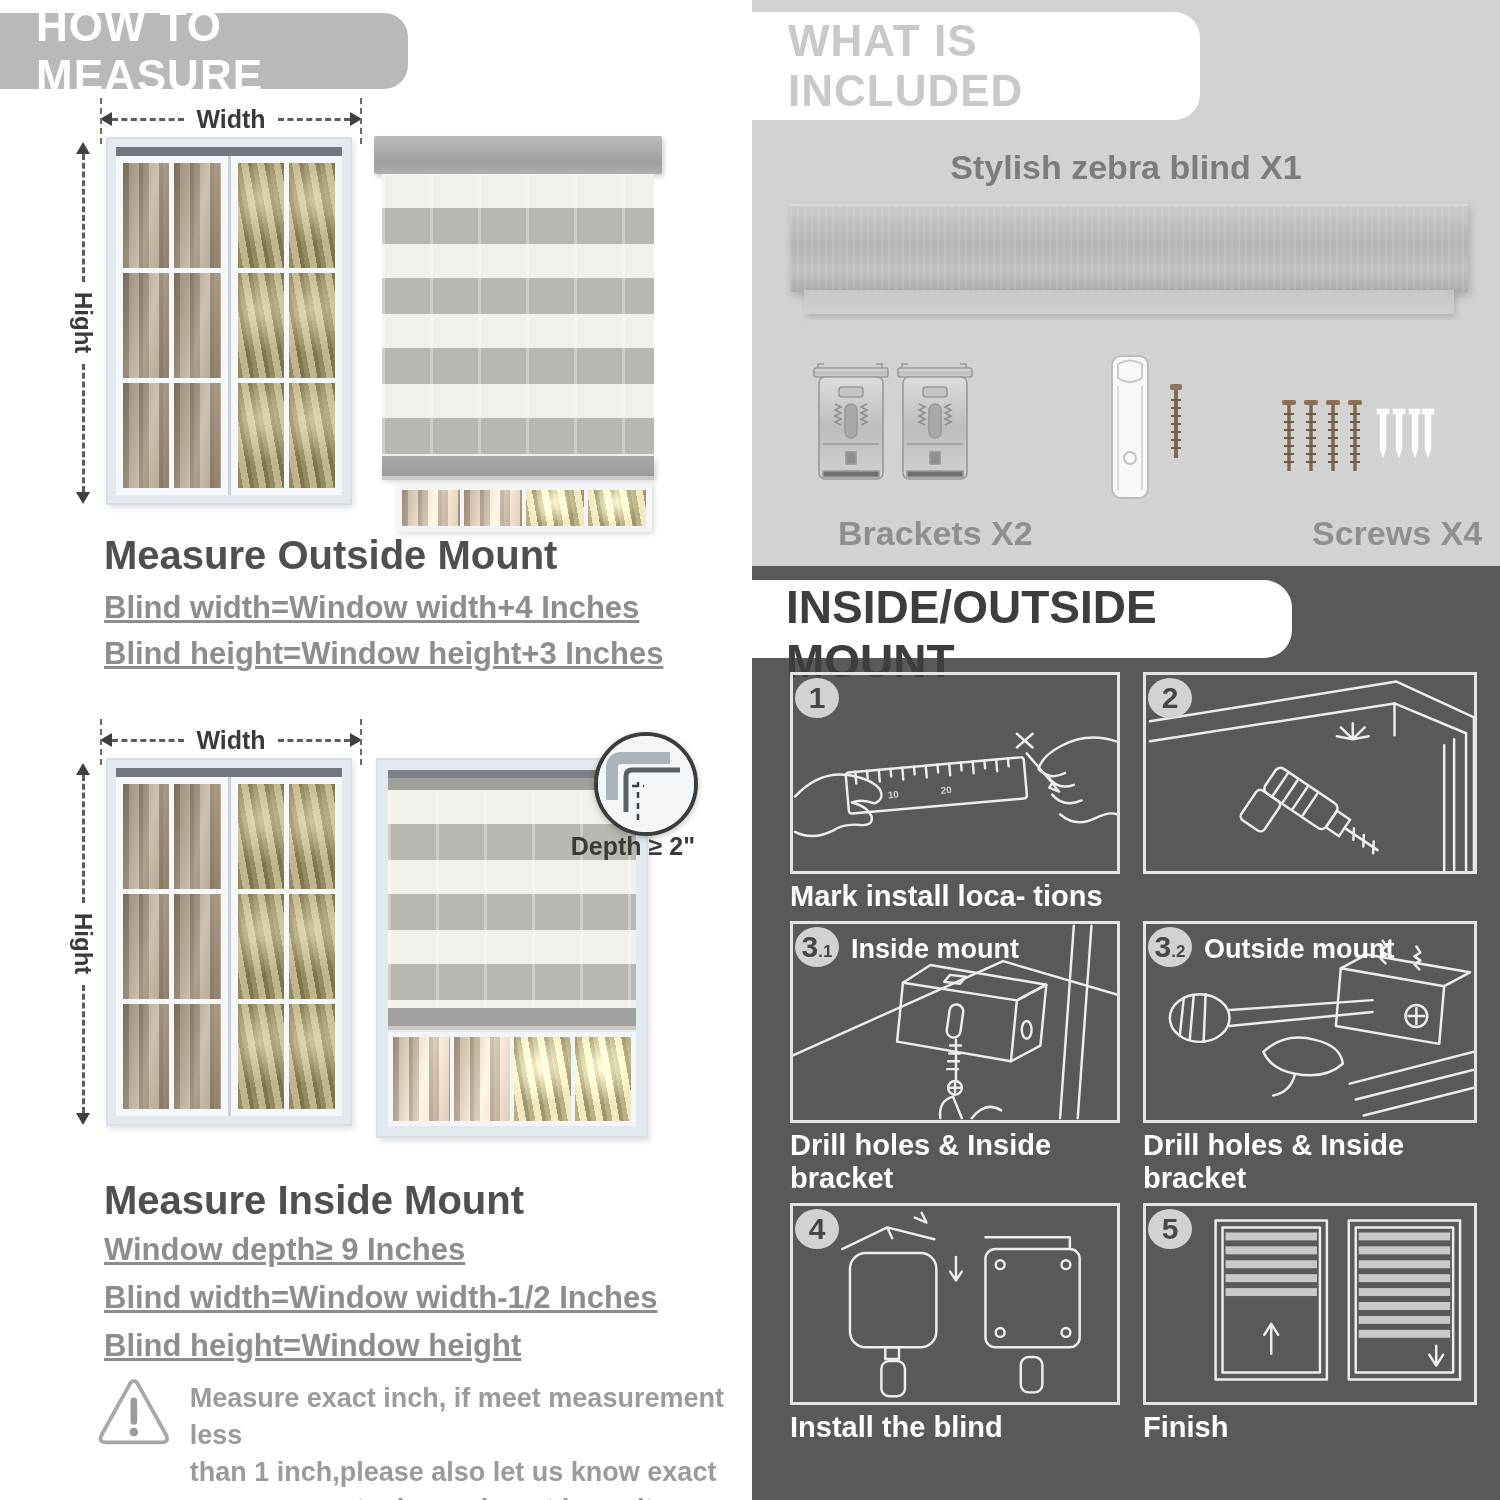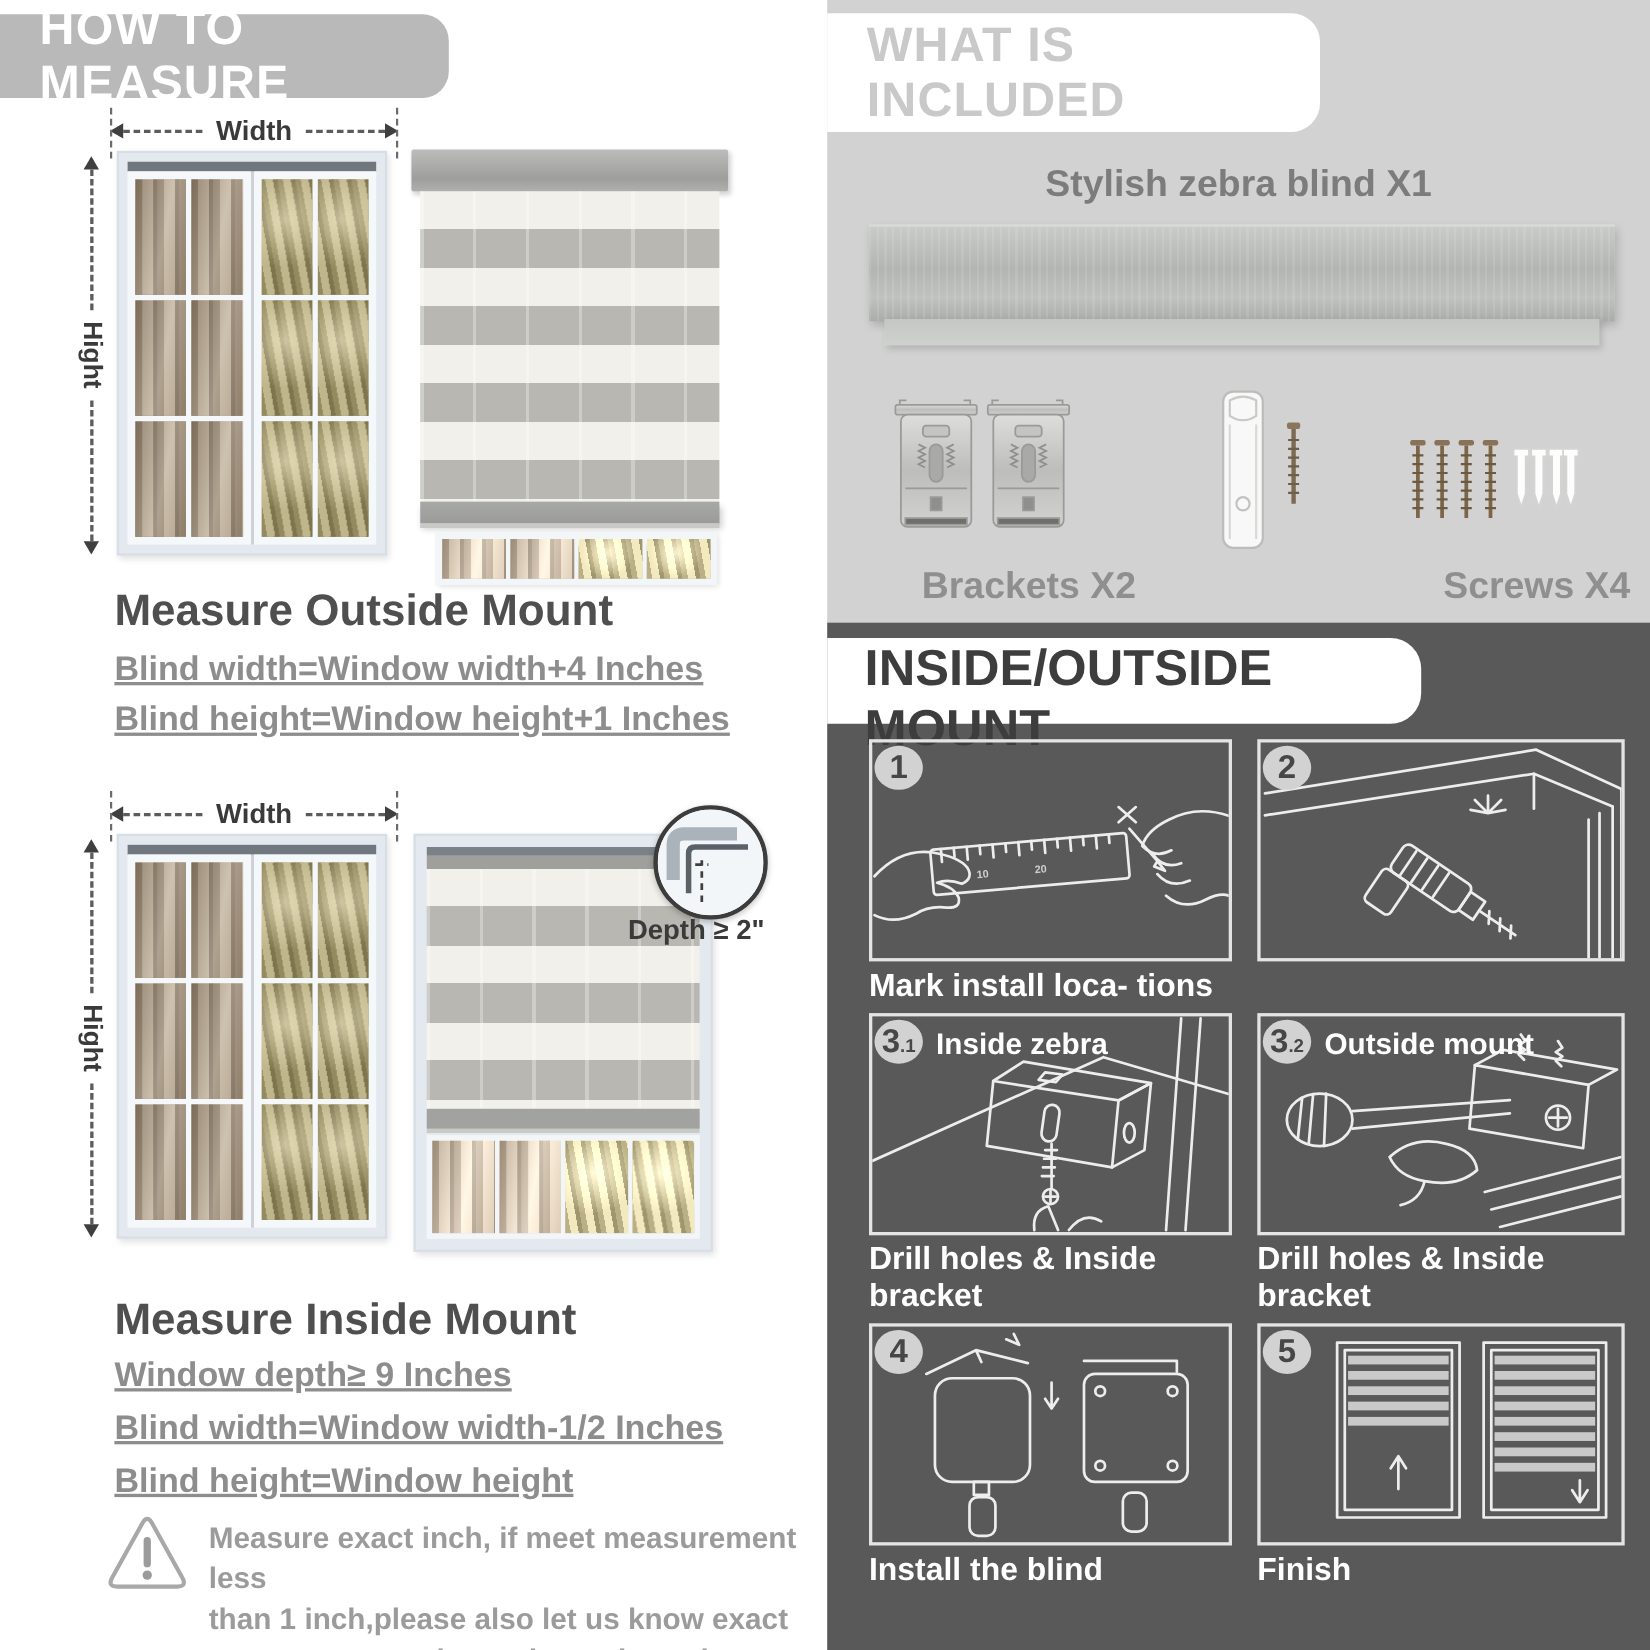--- a/index.html
+++ b/index.html
@@ -172,21 +172,21 @@
     <div class="under-win" style="left:22px;top:348px;width:244px;height:36px;">
       <div class="pane lite"></div>
         <div class="pane lite"></div>
       <div class="pane tree lite"></div>
         <div class="pane tree lite"></div>
     </div>
   </div>
 
   <div class="h-title" style="top:533px;">Measure Outside Mount</div>
   <div class="h-line" style="top:590px;">Blind width=Window width+4 Inches</div>
-  <div class="h-line" style="top:636px;">Blind height=Window height+1 Inches</div>
+  <div class="h-line" style="top:636px;">Blind height=Window height+3 Inches</div>
 
   <div class="harrow" style="left:100px;top:725px;width:262px;">
     <span class="tick l"></span>
     <span class="tri-l"></span>
     <span class="dash"></span>
     <span class="lbl">Width</span>
     <span class="dash"></span>
     <span class="tri-r"></span>
     <span class="tick r"></span>
   </div>
@@ -412,21 +412,21 @@
         </svg>
       </div>
     </figure>
 
     <figure class="step">
       <div class="panel">
         <span class="badge">
             <b>3</b>
             <small>.1</small>
           </span>
-        <span class="step-title">Inside zebra</span>
+        <span class="step-title">Inside mount</span>
         <svg viewBox="0 0 330 196">
           <g class="lineart">
             <path d="M0 132 L214 36 M214 36 L330 70"></path>
             <path d="M286 0 L272 196 M304 0 L290 196"></path>
             <path d="M112 58 L228 76 L222 138 L106 118 Z"></path>
             <path d="M112 58 L140 40 L258 60 L228 76"></path>
             <path d="M228 76 L258 60 L252 122 L222 138"></path>
             <path d="M160 50 l16 2 -6 7 -16 -2 z"></path>
             <rect x="158" y="80" width="14" height="34" rx="7" transform="rotate(8 165 97)"></rect>
             <ellipse cx="238" cy="106" rx="5" ry="9"></ellipse>

